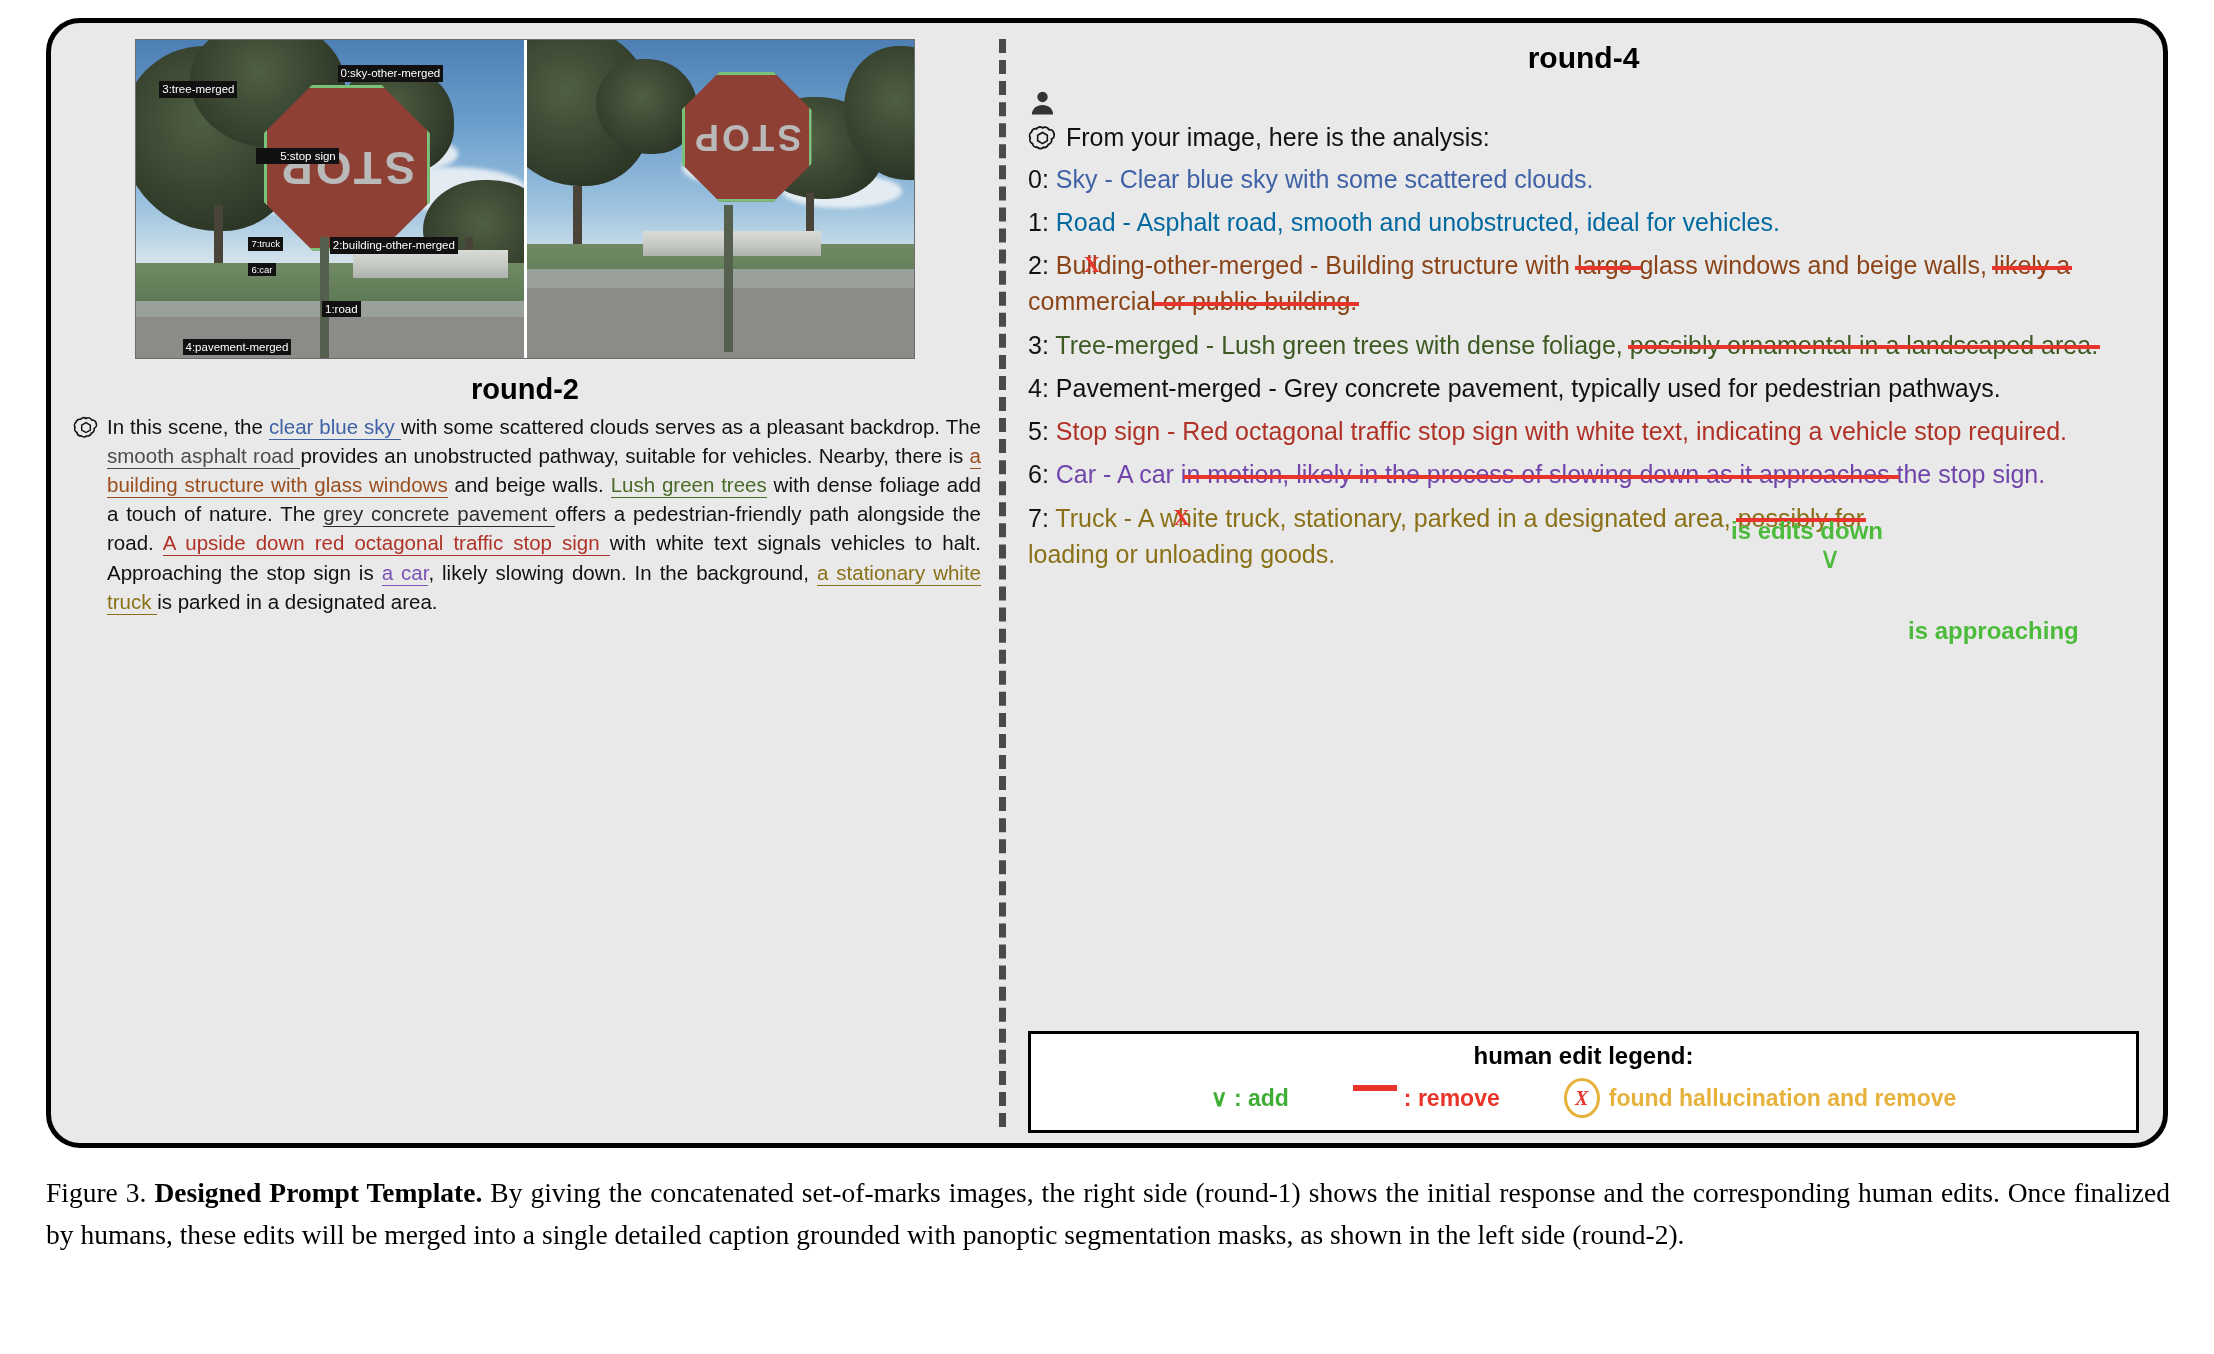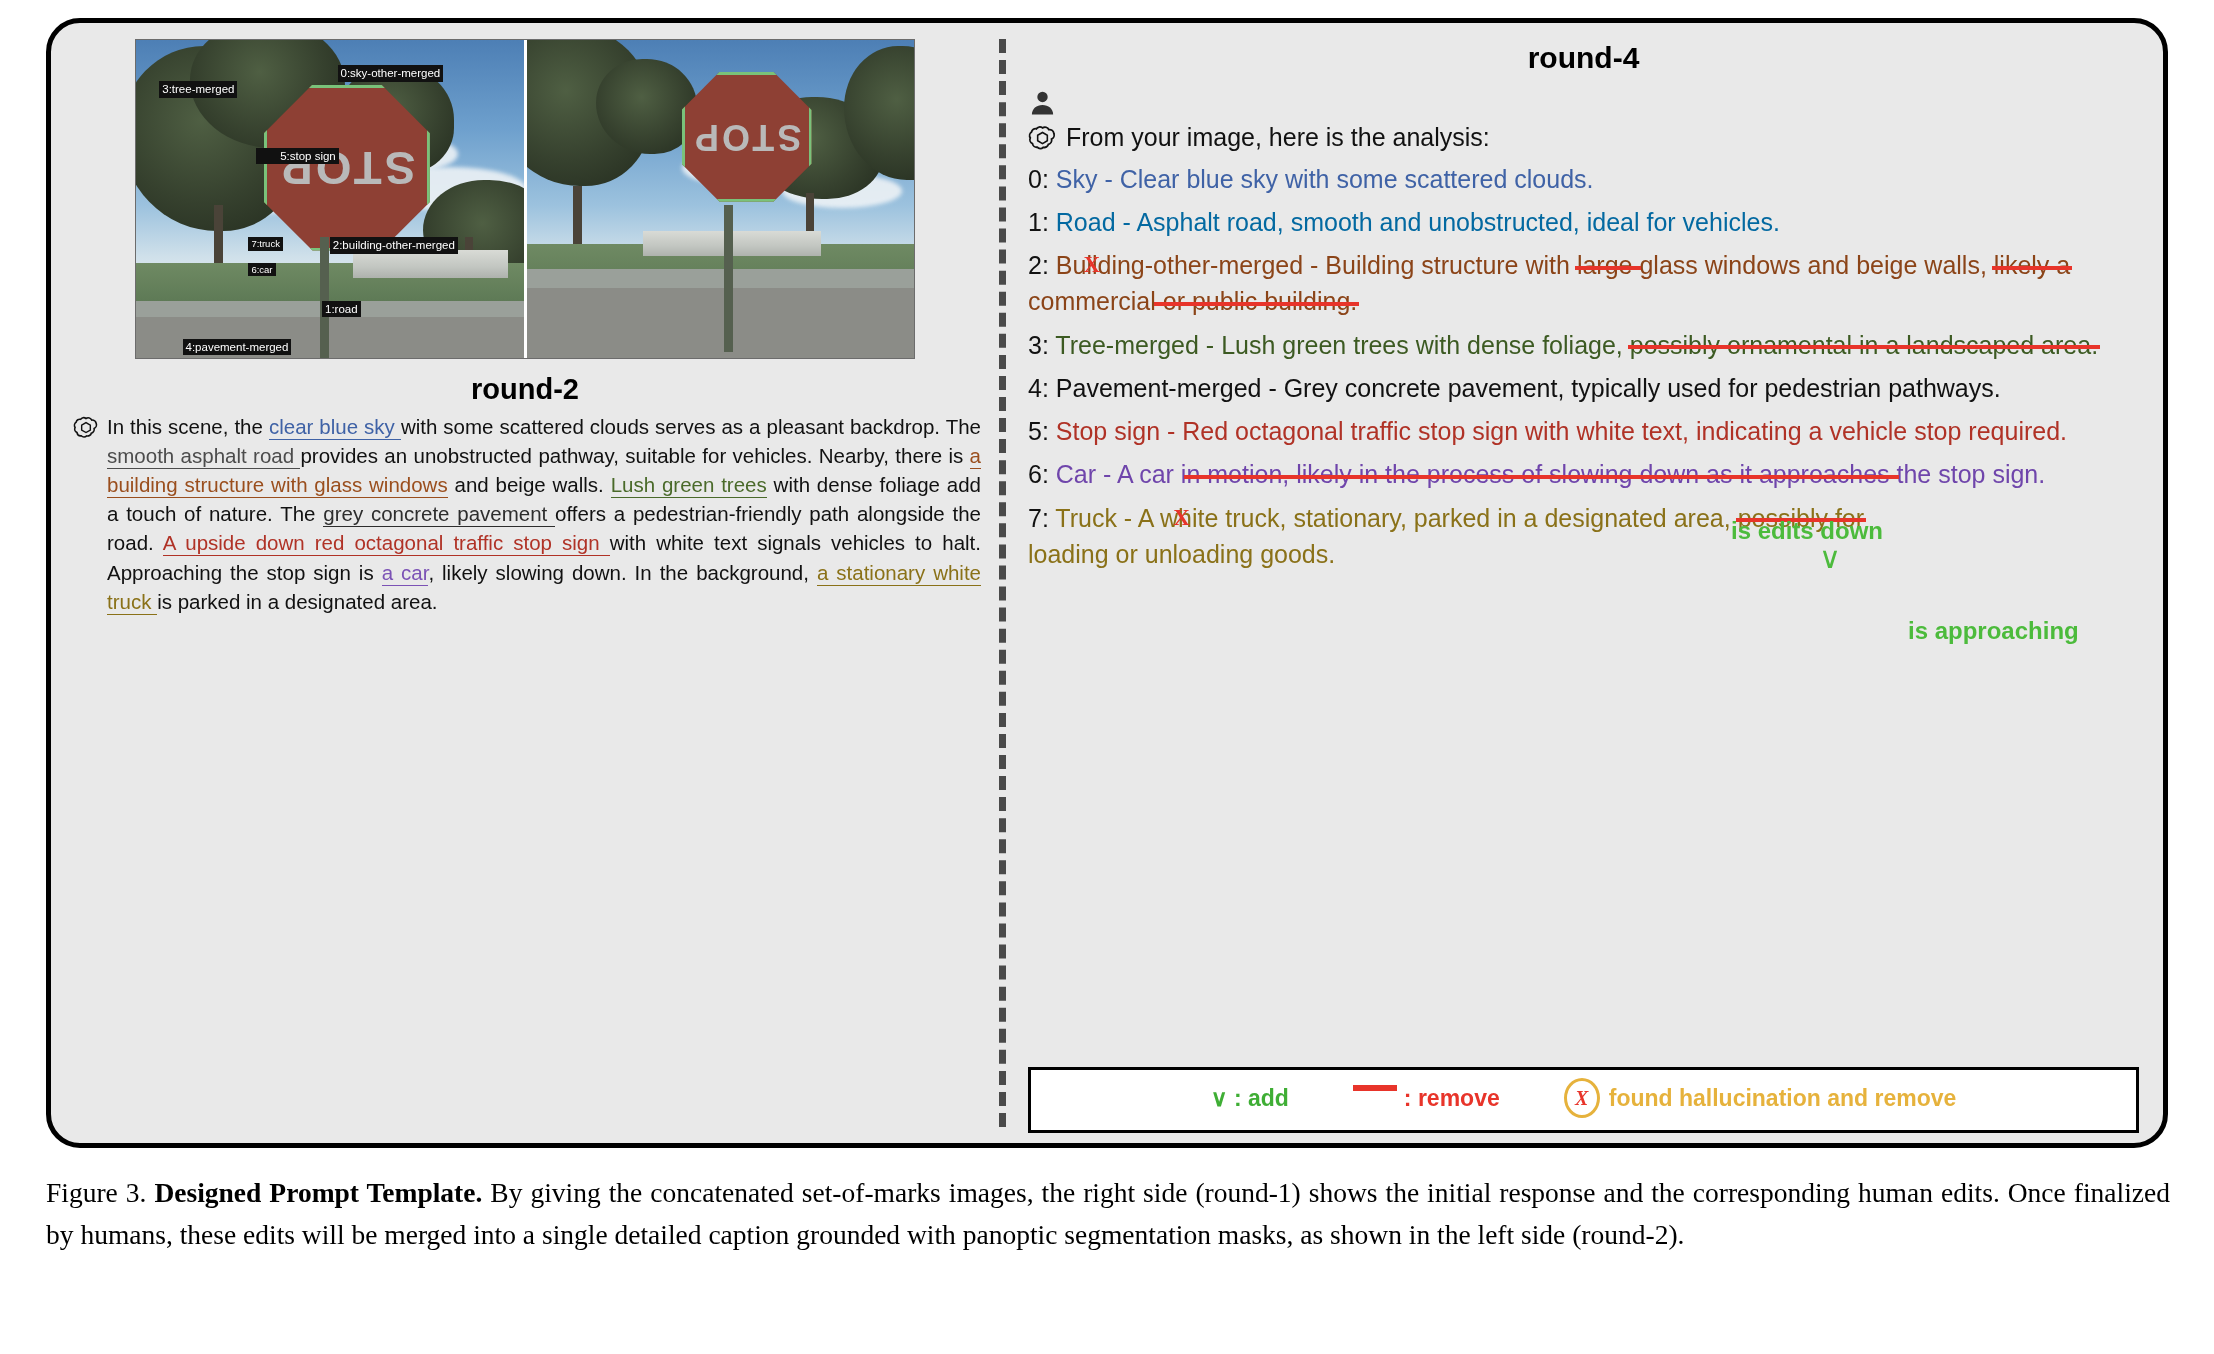--- a/index.html
+++ b/index.html
@@ -219,20 +219,21 @@
 
       <div class="addwrap" style="left:725px;top:494px;">
         <span class="add">is edits down</span>
         <span class="caret" style="left:88px;top:26px;">∨</span>
       </div>
       <div class="addwrap" style="left:902px;top:594px;">
         <span class="add">is approaching</span>
       </div>
 
       <div class="legend">
+        <div class="legend-title">human edit legend:</div>
         <div class="legend-row">
           <span class="lg-add">∨ : add</span>
           <span class="lg-rem">
             <i class="rembar"></i>
             <span>: remove</span>
           </span>
           <span class="lg-hal">
             <i class="xcirc">
                 <span>X</span>
               </i>

